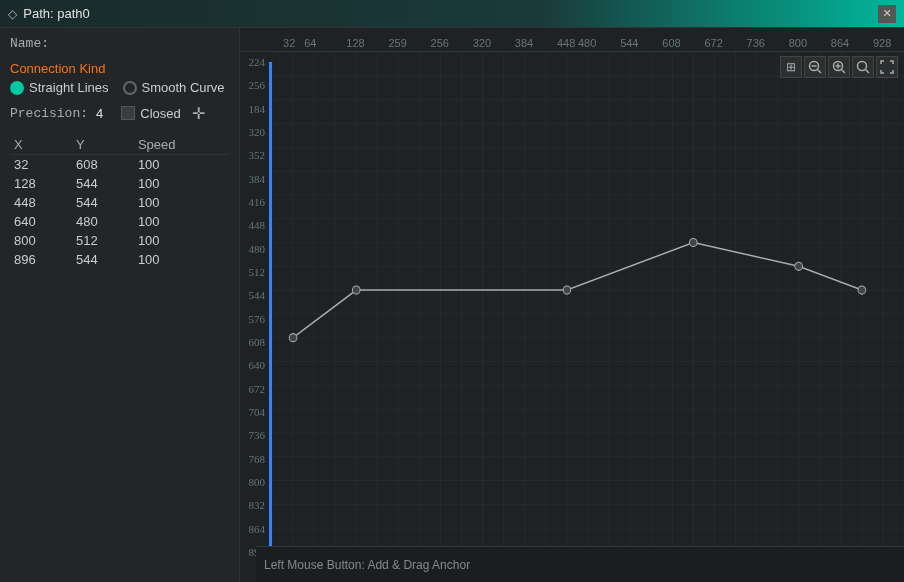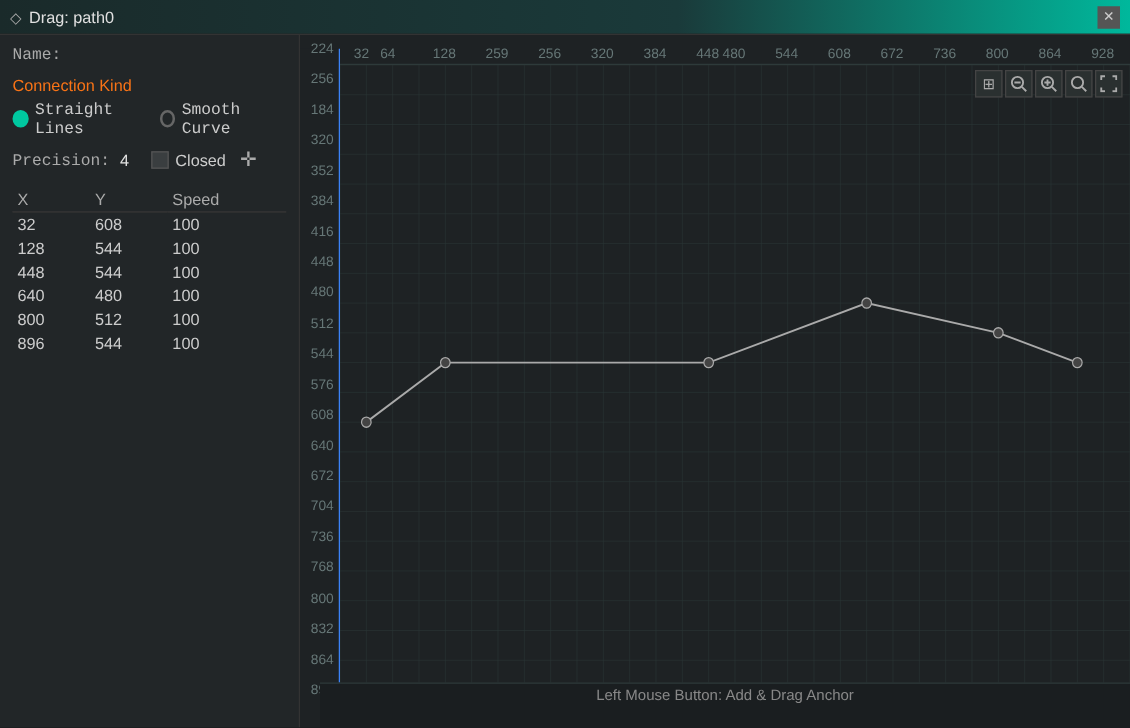--- a/index.html
+++ b/index.html
@@ -90,22 +90,21 @@
 
     .section-title {
       color: #f97316;
       font-size: 13px;
       margin-top: 2px;
     }
 
     .radio-row {
       display: flex;
       align-items: center;
-      gap: 2px;
-      font-family: Liberation Mono, monospace;
+      gap: 14px;
     }
 
     .radio-option {
       display: flex;
       align-items: center;
       gap: 5px;
       cursor: pointer;
     }
 
     .radio-dot {
@@ -203,26 +202,27 @@
       background: #1e2224;
       border-bottom: 1px solid #2e3a3a;
       display: flex;
       align-items: flex-end;
       overflow: hidden;
     }
 
     
     #y-ruler {
       position: absolute;
-      top: 11px;
+      top: 34px;
       left: 0;
       width: 32px;
       bottom: 0;
       background: #1e2224;
-      border-right: 1px solid #3b82f6;
+      border-right: 3px solid #3b82f6;
+      font-family: Liberation Serif, serif;
     }
 
     .y-label {
       position: absolute;
       font-size: 11px;
       color: #667777;
       right: 4px;
       transform: translateY(-50%);
     }
 
@@ -267,42 +267,42 @@
     #status-bar {
       position: absolute;
       bottom: 0;
       left: 16px;
       right: 0;
       height: 36px;
       background: #1a1e20;
       border-top: 1px solid #2e3a3a;
       padding: 2px 8px;
       display: flex;
-      flex-direction: row;
+      flex-direction: column;
       justify-content: center;
     }
 
     .status-line {
       font-size: 12px;
       color: #888;
     }
 
     
     .path-icon {
       color: #aaa;
       font-size: 12px;
     }
   </style>
 </head>
 <body>
 
 <div id="title-bar">
   <div id="title-bar-left">
     <span class="path-icon">◇</span>
-    <span>Drag: path0</span>
+    <span>Path: path0</span>
   </div>
   <button id="close-btn">✕</button>
 </div>
 
 <div id="main-layout">
 
   <div id="left-panel">
 
     <div class="field-row">
       <span class="field-label">Name:</span>

